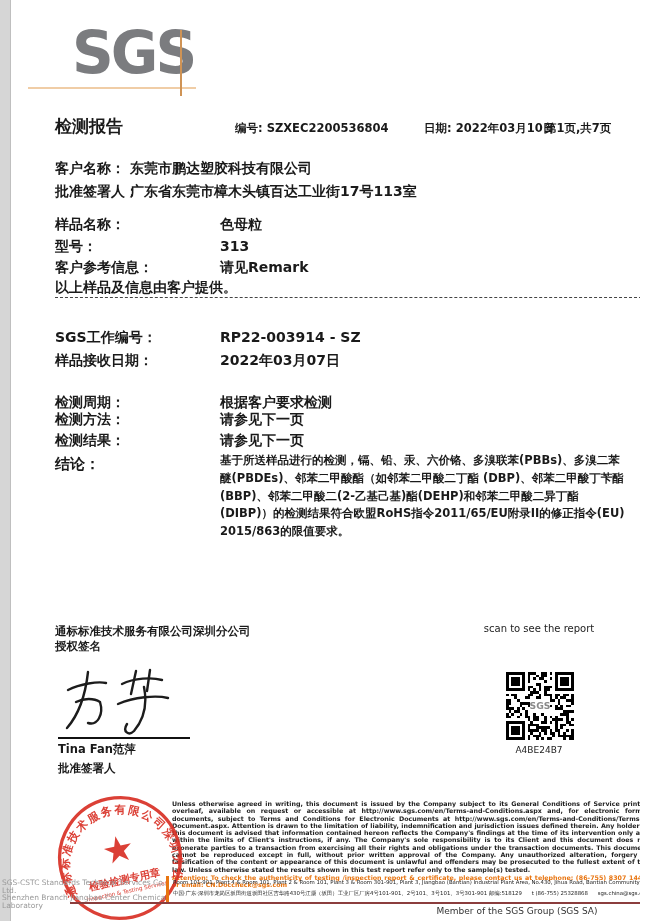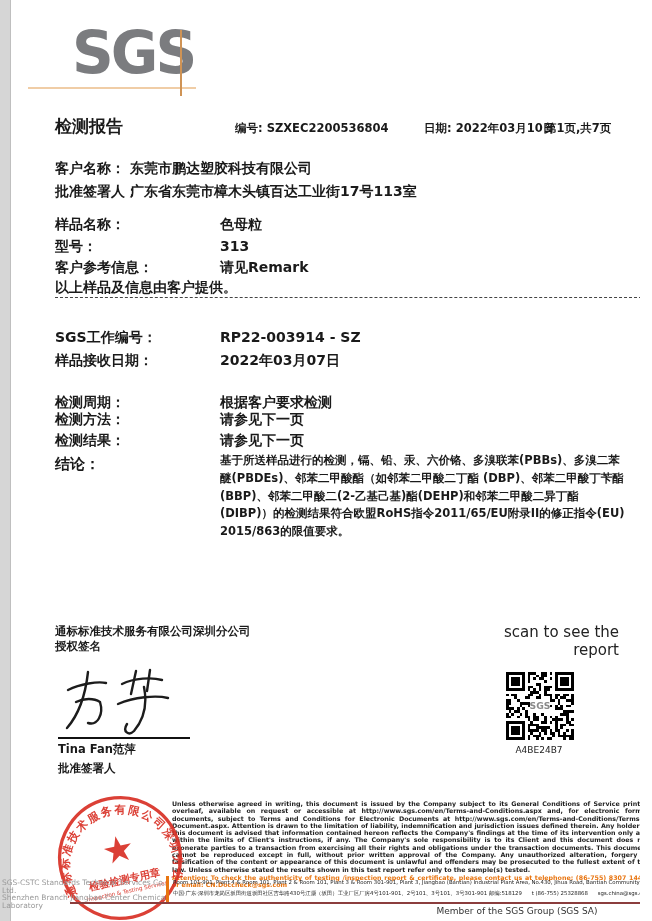--- a/index.html
+++ b/index.html
@@ -22,21 +22,21 @@
   .conclusion{position:absolute;left:220px;top:452px;width:410px;font-size:11.5px;font-weight:600;line-height:1.55;white-space:normal;}
   .conclusion-lbl{position:absolute;left:55px;top:455px;font-size:15px;font-weight:600;}
   
   .sig-company{position:absolute;left:55px;top:624px;font-size:11.5px;font-weight:600;}
   .sig-auth{position:absolute;left:55px;top:639px;font-size:11.5px;font-weight:600;}
   .sig-svg{position:absolute;left:60px;top:668px;width:130px;height:68px;}
   .sig-line{position:absolute;left:58px;top:737px;width:132px;height:2px;background:#111;}
   .sig-name{position:absolute;left:58px;top:742px;font-size:11.5px;font-weight:600;}
   .sig-role{position:absolute;left:58px;top:761px;font-size:11.5px;font-weight:600;}
   
-  .qr-caption{position:absolute;left:459px;top:623px;width:160px;text-align:right;font-size:15px;color:#222;}
+  .qr-caption{position:absolute;left:459px;top:623px;width:160px;text-align:center;font-size:10px;color:#222;}
   .qr-box{position:absolute;left:506px;top:672px;width:68px;height:68px;}
   .qr-code-text{position:absolute;left:459px;top:745px;width:160px;text-align:center;font-size:9px;color:#222;}
   
   .disclaimer{position:absolute;left:172px;top:800px;width:477px;font-size:6.3px;line-height:1.16;text-align:justify;color:#1d1d1d;font-weight:600;}
   .attention{color:#e87511;font-weight:700;margin-top:1px;}
   .stamp{position:absolute;left:54px;top:792px;width:132px;height:132px;transform:rotate(-12deg);opacity:.92;}
   .co-en{position:absolute;left:2px;top:879px;width:168px;font-size:7.5px;color:#9a9a9a;line-height:1.1;}
   .co-lab{position:absolute;left:2px;top:894px;width:168px;font-size:7.5px;color:#9a9a9a;line-height:1.1;}
   .addr-bar{position:absolute;left:166px;top:876px;width:2.5px;height:27px;background:#e87511;}
   .addr1{position:absolute;left:173px;top:879px;width:478px;font-size:5.4px;color:#222;white-space:nowrap;overflow:hidden;}

